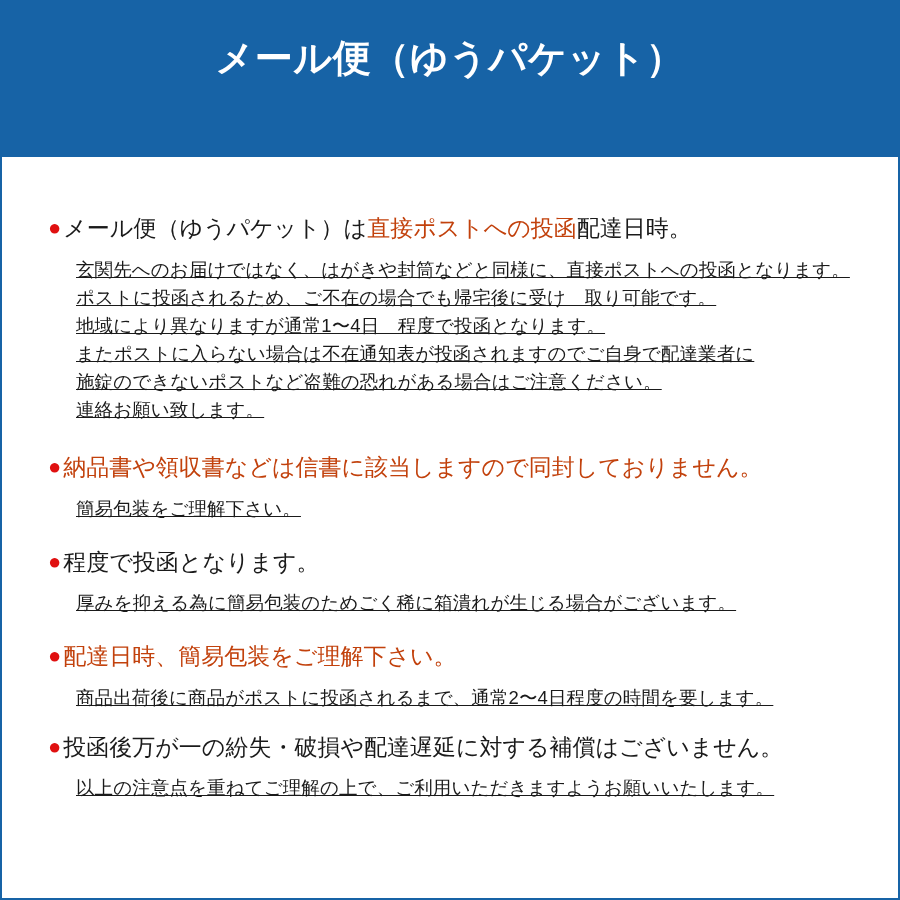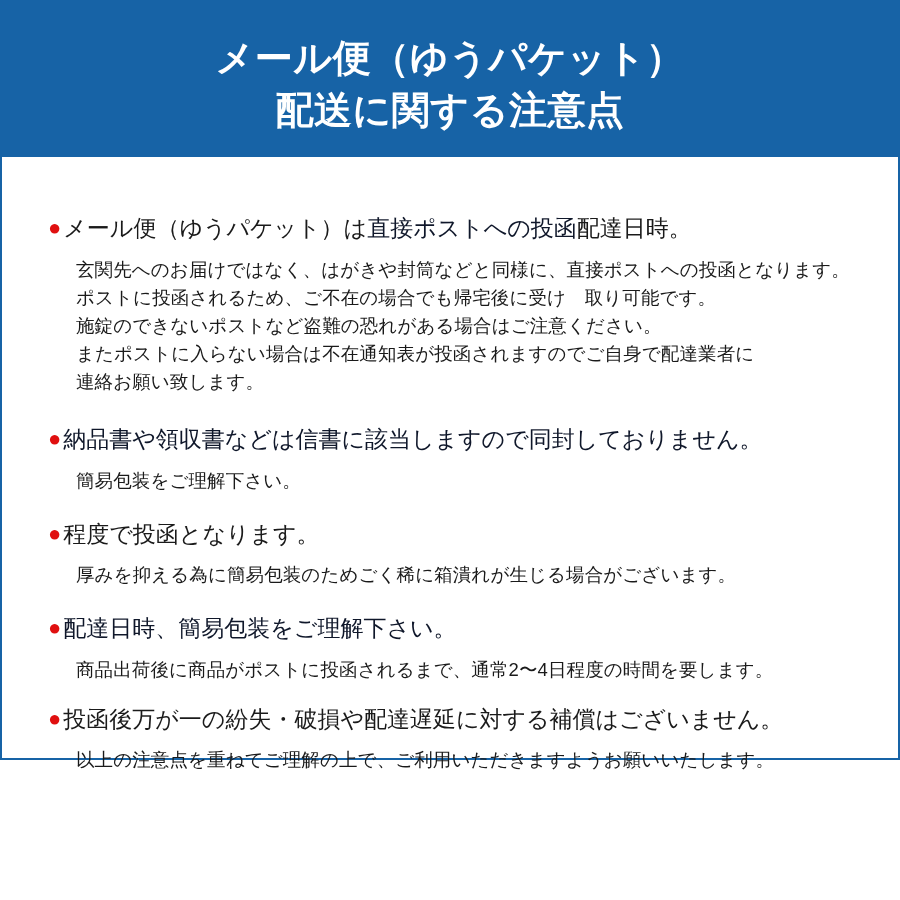--- a/index.html
+++ b/index.html
@@ -9,21 +9,21 @@
   body {
     width: 900px;
     height: 900px;
     background: #ffffff;
     font-family: "Liberation Sans", "DejaVu Sans", sans-serif;
     overflow: hidden;
   }
   .page {
     position: relative;
     width: 900px;
-    height: 760px;
+    height: 900px;
     box-sizing: border-box;
     border: 2px solid #1763a6;
     background: #ffffff;
   }
   .header {
     background: #1763a6;
     color: #ffffff;
     text-align: center;
     padding: 30px 10px 26px 10px;
     box-sizing: border-box;
@@ -54,59 +54,60 @@
     color: #e01010;
     font-size: 22px;
     line-height: 1.5;
     margin-right: 2px;
     flex: 0 0 auto;
   }
   .heading-text {
     flex: 1 1 auto;
   }
   .red {
-    color: #0f172a;
+    color: #c2410c;
   }
   .dark {
     color: #1a1a1a;
     text-align: right;
   }
   .detail {
     font-size: 18.5px;
     line-height: 1.52;
     color: #1a1a1a;
     margin: 10px 0 0 28px;
     letter-spacing: 0.1px;
+    text-decoration: underline;
   }
   .gap-lg { margin-bottom: 26px; }
   .gap-md { margin-bottom: 22px; }
   .gap-sm { margin-bottom: 18px; }
 </style>
 </head>
 <body>
 
 <div class="page">
 
   <div class="header">
     <div class="header-line">メール便（ゆうパケット）</div>
-    <div class="header-line">配送に関する注意点</div>
   </div>
 
   <div class="body">
     <div id="items-root">
         <div class="item gap-lg">
           <div class="heading">
             <span class="bullet">●</span>
             <span class="heading-text"><span class="dark">メール便（ゆうパケット）は</span><span class="red">直接ポストへの投函</span><span class="dark">配達日時。</span></span>
           </div>
           <div class="detail">
             <div>玄関先へのお届けではなく、はがきや封筒などと同様に、直接ポストへの投函となります。</div>
             <div>ポストに投函されるため、ご不在の場合でも帰宅後に受け　取り可能です。</div>
+            <div>地域により異なりますが通常1〜4日　程度で投函となります。</div>
+            <div>またポストに入らない場合は不在通知表が投函されますのでご自身で配達業者に</div>
             <div>施錠のできないポストなど盗難の恐れがある場合はご注意ください。</div>
-            <div>またポストに入らない場合は不在通知表が投函されますのでご自身で配達業者に</div>
             <div>連絡お願い致します。</div>
           </div>
         </div>
         <div class="item gap-md">
           <div class="heading">
             <span class="bullet">●</span>
             <span class="heading-text"><span class="red">納品書や領収書などは信書に該当しますので同封しておりません。</span></span>
           </div>
           <div class="detail">
             <div>簡易包装をご理解下さい。</div>

